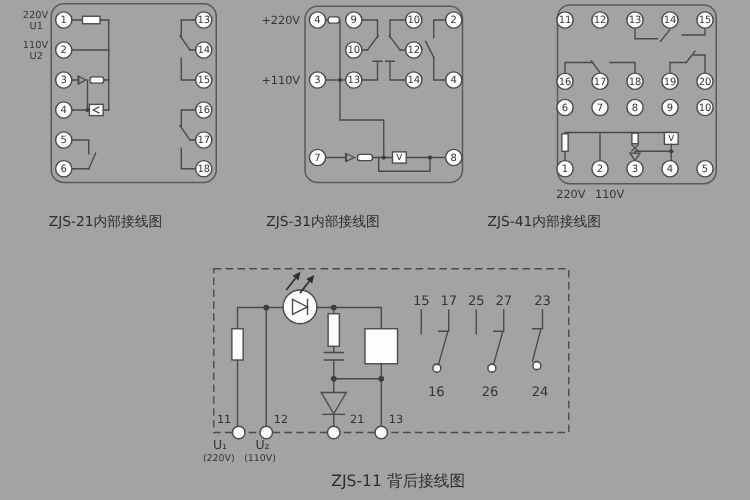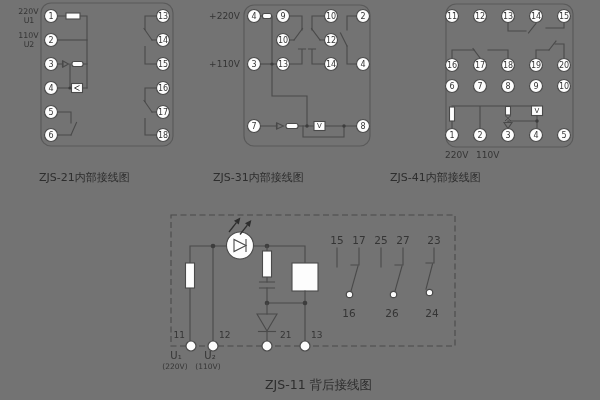--- a/index.html
+++ b/index.html
@@ -1,16 +1,16 @@
 <!DOCTYPE html>
 <html><head>
 <meta charset="utf-8">
 <style>
   html,body { margin:0; padding:0; background:#fdfdfd; }
-  .stage { position:relative; width:600px; height:400px; background:#737373; overflow:hidden; }
+  .stage { position:relative; width:600px; height:400px; background:#a3a3a3; overflow:hidden; }
   svg text { font-family:"DejaVu Sans", sans-serif; fill:#353535; }
   .w    { fill:none; stroke:#4a4a4a; stroke-width:1.1; stroke-linecap:square; stroke-linejoin:miter; }
   .wthin{ fill:none; stroke:#4a4a4a; stroke-width:1; }
   .panel{ fill:none; stroke:#5a5a5a; stroke-width:1.2; }
   .comp { fill:#fdfdfd; stroke:#4a4a4a; stroke-width:1.1; }
   .tri  { fill:none; stroke:#4a4a4a; stroke-width:1.1; stroke-linejoin:miter; }
   .dot  { fill:#3d3d3d; stroke:none; }
   .term { fill:#fdfdfd; stroke:#4a4a4a; stroke-width:1.15; }
   .oterm{ fill:#fdfdfd; stroke:#4a4a4a; stroke-width:1.2; }
   .tnum { font-size:8px; text-anchor:middle; }

